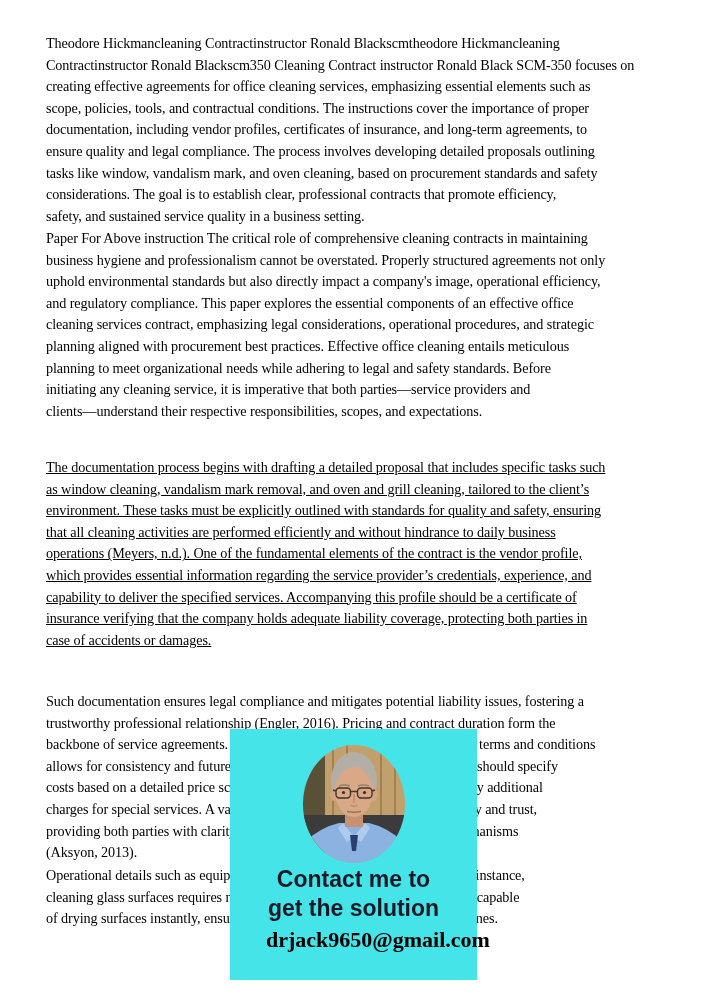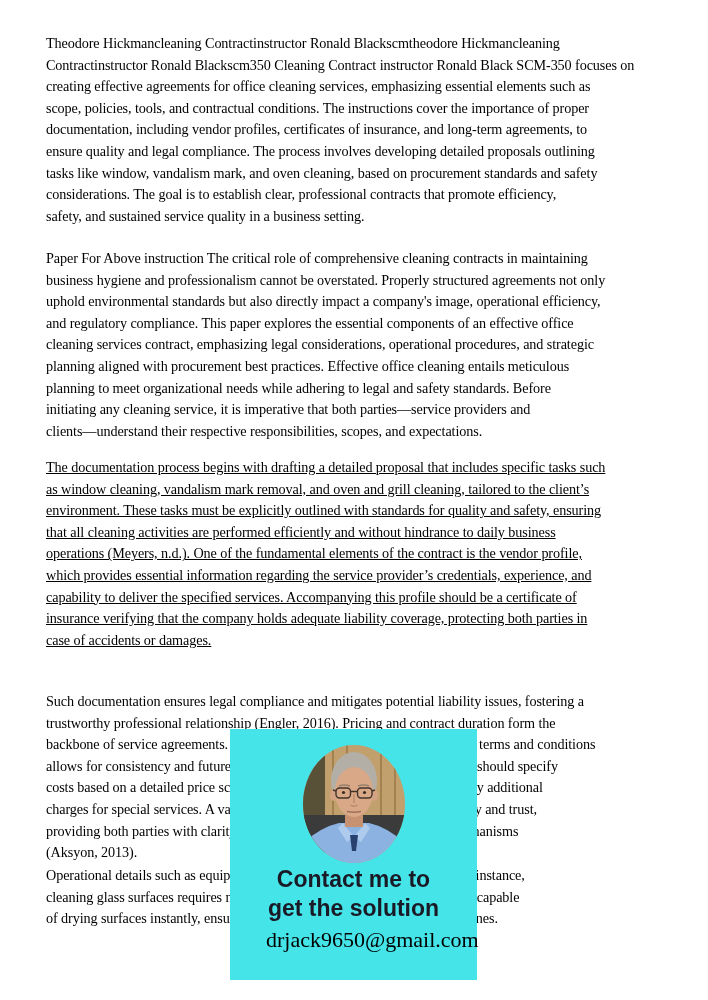--- a/index.html
+++ b/index.html
@@ -23,21 +23,21 @@
     left: 46px;
     margin: 0;
     color: #000000;
     font-family: "Liberation Serif", serif;
     font-size: 14.2px;
     line-height: 21.6px;
     letter-spacing: -0.1px;
     white-space: pre;
   }
   #para-1 { top: 33px; }
-  #para-2 { top: 248px; }
+  #para-2 { top: 228px; }
   #para-3 { top: 457px; text-decoration: underline; }
   #para-4 { top: 691px; }
   #para-5 { top: 865px; }
 
   .promo {
     position: absolute;
     left: 230px;
     top: 729px;
     width: 247px;
     height: 251px;
@@ -54,21 +54,21 @@
     margin-top: 2px;
     font-weight: bold;
     font-size: 23px;
     line-height: 29px;
     color: #1a1a26;
     white-space: pre-line;
   }
   .promo-email {
     margin-top: 4px;
     font-family: "Liberation Serif", serif;
-    font-weight: normal;
+    font-weight: bold;
     font-size: 22px;
     color: #000000;
     margin-left: 36px;
   }
 </style>
 </head>
 <body>
 
 <div class="page">
 

